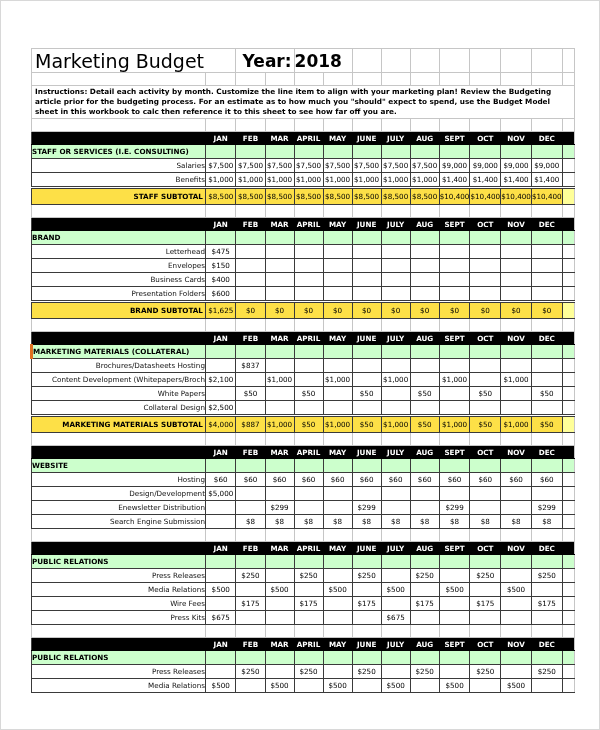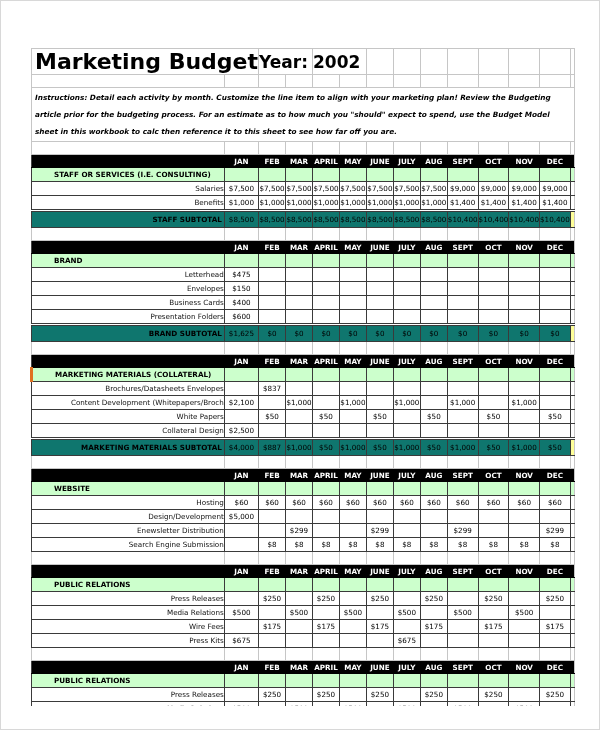--- a/index.html
+++ b/index.html
@@ -8,34 +8,34 @@
   .page { position:absolute; left:0; top:0; width:600px; height:730px; border:1px solid #d8d8d8; box-sizing:border-box; }
   .sheet { position:absolute; left:29px; top:47px; width:545px; height:658px; overflow:hidden; }
   table { border-collapse:collapse; table-layout:fixed; }
   td { padding:0; overflow:hidden; white-space:nowrap; font-size:7.2px; height:13px; border:1px solid #c6c6c6; }
   col.c-label { width:166px; }
   col.c-m { width:30px; }
   col.c-jan { width:32px; }
   col.c-x { width:16px; }
 
   .title-row td { height:23px; border-bottom:1px solid #c6c6c6; }
-  .title { font-size:22px; font-weight:bold; padding-left:3px;margin-left:39px; }
-  .year-label { font-size:17px; font-weight:bold; padding-right:2px; }
+  .title { font-size:19px; font-weight:normal; padding-left:3px;margin-left:39px; }
+  .year-label { font-size:17px; font-weight:bold; text-align:right; padding-right:2px; }
   .year-val { font-size:17px; font-weight:bold; }
   .instr td { height:30px; }
-  .instr .txt { white-space:normal; font-size:7.3px; font-weight:bold; line-height:17px; padding:1px 3px; vertical-align:top;font-style:italic; }
+  .instr .txt { white-space:normal; font-size:7.3px; font-weight:bold; line-height:10px; padding:1px 3px; vertical-align:top; }
 
   .spacer td { height:12px; }
   .hdr td { background:#000; color:#fff; font-weight:bold; text-align:center; font-size:7.2px; height:12px;
             border:1px solid #000; border-left:1px solid #444; }
   .sec td { background:#ccffcc; border:1px solid #3a3a3a; }
-  .sec td.name { font-weight:bold; padding-left:22px; }
+  .sec td.name { font-weight:bold; padding-left:0; }
   .row td { border:1px solid #3a3a3a; text-align:center; background:#fff; }
   .row td.name { text-align:right; padding-left:20px; color:#111; }
-  .sub td { background:#0f766e; border:1px solid #3a3a3a; text-align:center; height:15px; border-top:3px double #3a3a3a; }
+  .sub td { background:#fde047; border:1px solid #3a3a3a; text-align:center; height:15px; border-top:3px double #3a3a3a; }
   .sub td.name { text-align:right; font-weight:bold; padding-right:2px; }
   .edge { border-left:1px solid #3a3a3a !important; background:#fff !important; border-right:1px solid #c6c6c6 !important; }
   .hdr td.edge { background:#000 !important; }
   .sec td.edge { background:#ccffcc !important; }
   .sub td.edge { background:#ffff99 !important; }
   .mm-marker { border-left:3px solid #e07020 !important;margin-top:35px; }
 </style>
 </head>
 <body>
 
@@ -55,21 +55,21 @@
           <col class="c-m">
           <col class="c-m">
           <col class="c-m">
           <col class="c-m">
         <col class="c-x">
       </colgroup>
       <tbody id="grid-body">
         <tr class="title-row">
           <td class="title" colspan="2">Marketing Budget</td>
           <td class="year-label" colspan="2">Year:</td>
-          <td class="year-val" colspan="2">2002</td>
+          <td class="year-val" colspan="2">2018</td>
           <td></td>
             <td></td>
             <td></td>
             <td></td>
           <td></td>
             <td></td>
             <td></td>
             <td></td>
         </tr>
         <tr class="spacer">
@@ -357,21 +357,21 @@
             <td></td>
             <td></td>
             <td></td>
             <td></td>
             <td></td>
             <td></td>
             <td></td>
             <td class="edge"></td>
           </tr>
           <tr class="row">
-            <td class="name">Brochures/Datasheets Envelopes</td>
+            <td class="name">Brochures/Datasheets Hosting</td>
             <td></td>
             <td>$837</td>
             <td></td>
             <td></td>
             <td></td>
             <td></td>
             <td></td>
             <td></td>
             <td></td>
             <td></td>

